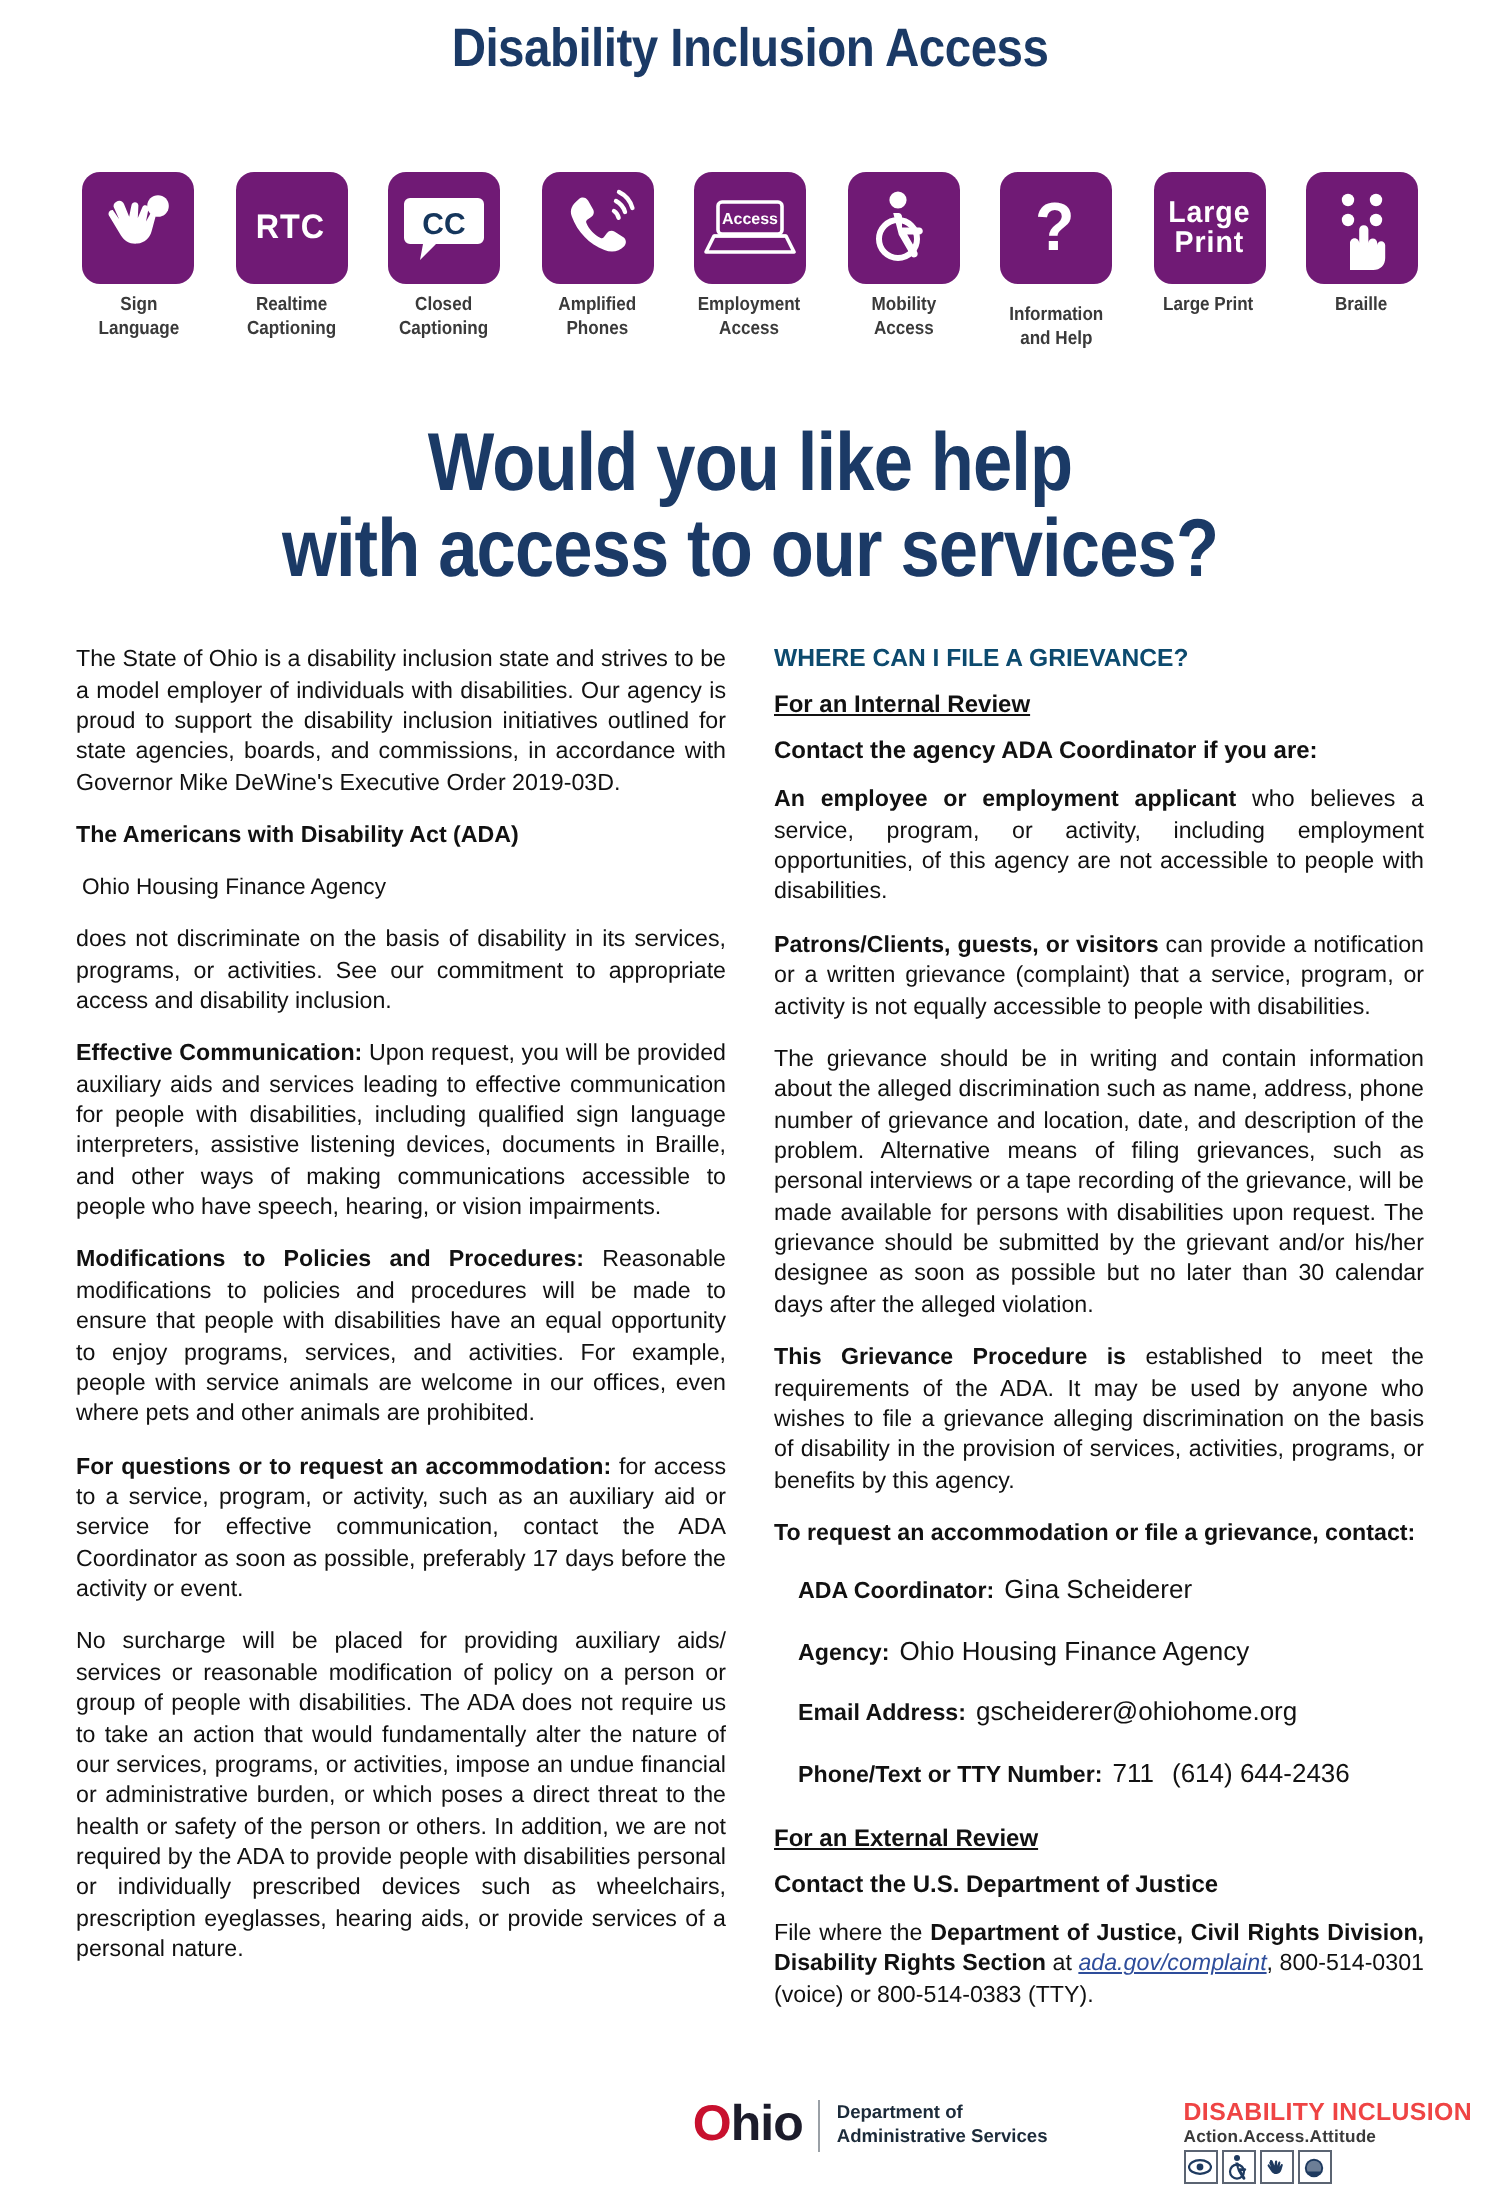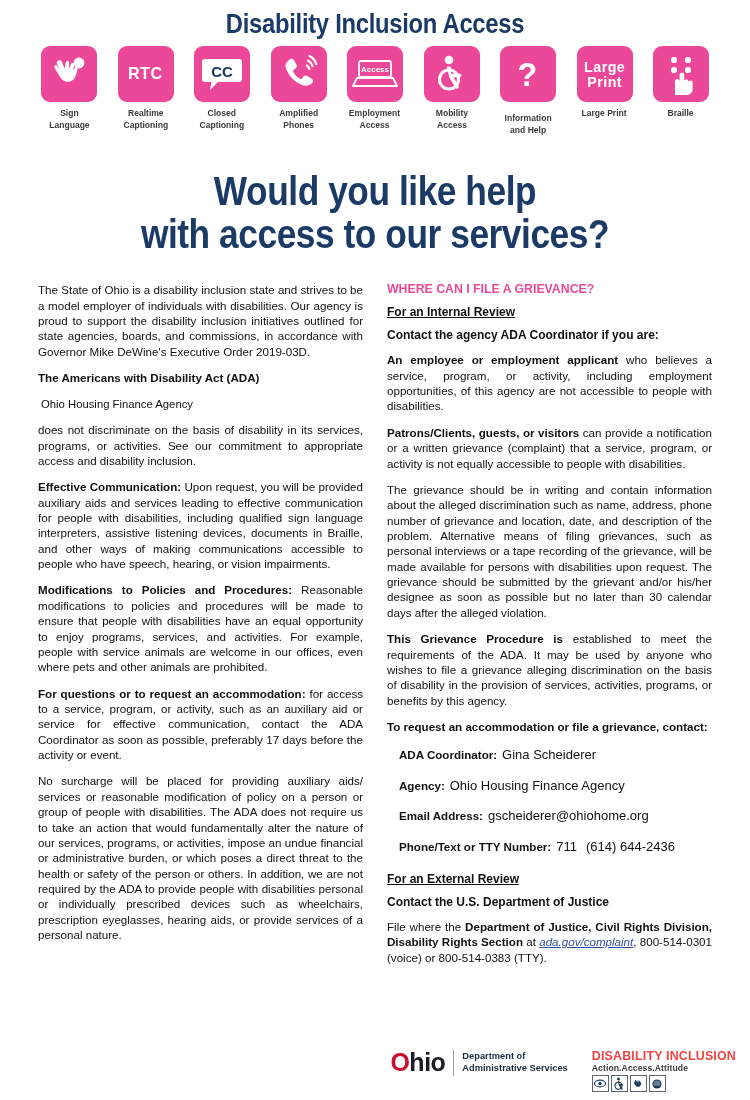--- a/index.html
+++ b/index.html
@@ -33,27 +33,28 @@
     margin-top:2px;
   }
   .icon-cell {
     width:62px;
     display:flex;
     flex-direction:column;
     align-items:center;
   }
   .icon-tile {
     width:56px; height:56px;
-    background:#ec4899;
+    background:#701a75;
     border-radius:9px;
     display:flex;
     align-items:center;
     justify-content:center;
     color:#ffffff;
     overflow:hidden;
+    margin-top:40px;
   }
   .icon-tile svg { display:block; }
   .icon-text {
     color:#ffffff;
     font-weight:bold;
     font-size:17px;
     letter-spacing:0.5px;
     transform:scaleX(0.95);
   }
   .icon-text.small { font-size:15px; line-height:1.0; text-align:center; }
@@ -90,21 +91,21 @@
   .col p {
     margin:0 0 11px 0;
     font-size:11.6px;
     line-height:1.325;
     text-align:justify;
   }
   .col p.last { margin-bottom:0; }
   .lead-strong { font-weight:bold; }
 
   .section-head {
-    color:#ec4899;
+    color:#0c4a6e;
     font-weight:bold;
     font-size:12.3px;
     margin:0 0 9px 0;
   }
   .sub-head-underline {
     font-weight:bold;
     font-size:12px;
     text-decoration:underline;
     margin:0 0 9px 0;
   }
@@ -143,21 +144,21 @@
   }
 
   
   .footer {
     position:absolute;
     left:0; right:0; bottom:8px;
     display:flex;
     justify-content:flex-end;
     align-items:flex-start;
     padding:0 14px 0 0;
-    gap:24px;
+    gap:68px;
   }
   .ohio-logo { display:flex; align-items:center; gap:8px; }
   .ohio-word {
     font-size:25px;
     font-weight:bold;
     letter-spacing:-0.5px;
     line-height:1;
     color:#1c1c2b;
   }
   .ohio-word .o-red { color:#c8102e; }

